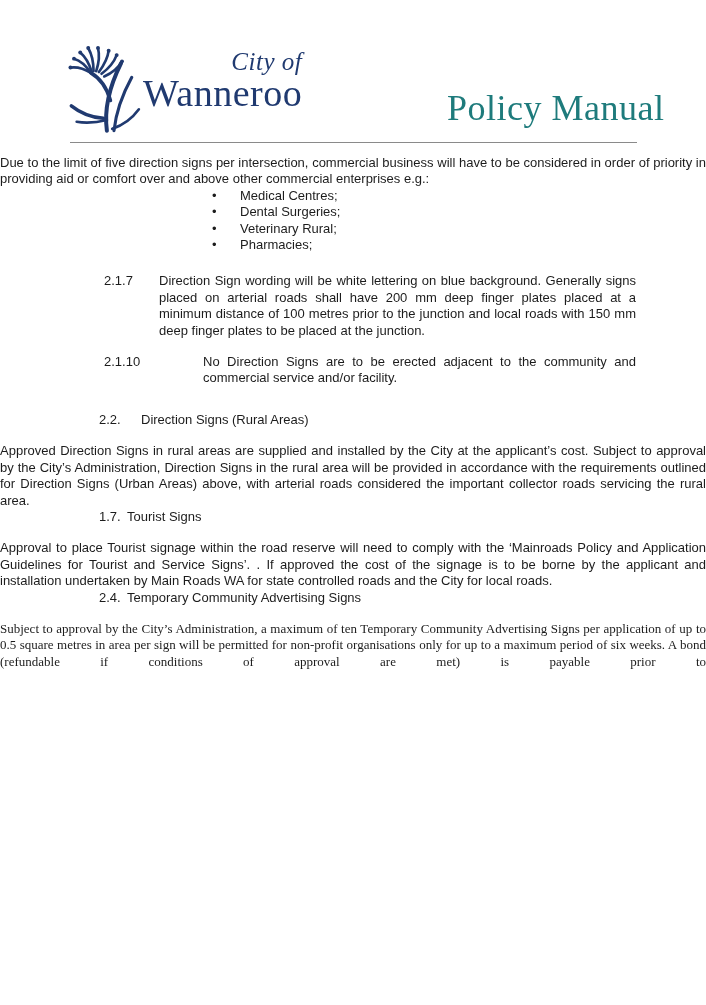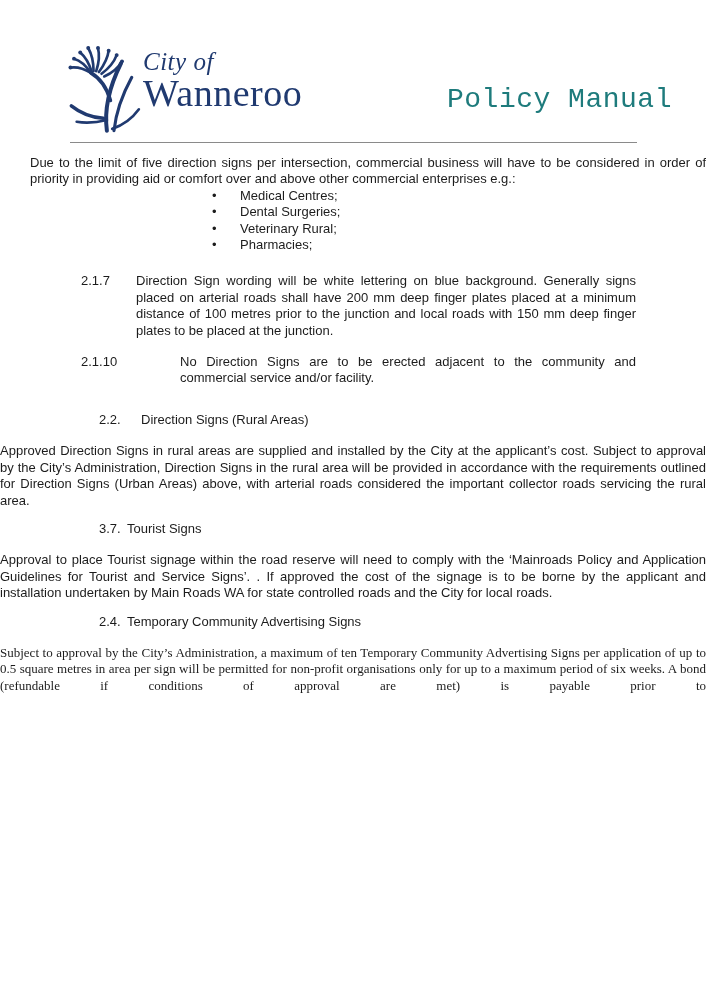--- a/index.html
+++ b/index.html
@@ -16,48 +16,48 @@
     font-family:"Liberation Sans",sans-serif;
     font-size:13px;line-height:16.4px;
     color:var(--text);
     overflow:hidden;
   }
   
   .logo-svg{position:absolute;left:66px;top:42px;width:80px;height:92px;}
   .brand-text{position:absolute;left:143px;top:48px;color:var(--navy);}
   .brand-cityof{
     font-family:"Liberation Serif",serif;font-style:italic;
-    font-size:25px;line-height:27px;letter-spacing:.5px;
+    font-size:25px;line-height:27px;letter-spacing:.5px;text-align:right;
   }
   .brand-wanneroo{
     font-family:"Liberation Serif",serif;
     font-size:38px;line-height:36px;letter-spacing:.5px;
   }
   .doc-title{
-    position:absolute;left:447px;top:84px;
-    font-family:Liberation Mono, monospace;
-    font-size:28px;line-height:32px;
+    position:absolute;left:447px;top:92px;
+    font-family:Liberation Serif, serif;
+    font-size:36px;line-height:32px;
     color:var(--teal);letter-spacing:.5px;
   }
   .header-rule{
     position:absolute;left:70px;top:142px;width:567px;height:0;
     border-top:1px solid var(--rule);
   }
   
   .content{position:absolute;left:0;top:155px;right:0;}
   .content p{margin:0;}
-  .intro{margin:0 70px 0 196px;text-align:justify;padding-left:30px;}
+  .intro{margin:0 70px 0 196px;text-align:justify;}
   .bullets{list-style:none;margin:0 70px 20px 196px;padding:0;}
   .bullets li{display:flex;padding-left:16px;}
   .bullet-dot{flex:0 0 28px;}
-  .clause{display:flex;margin:0 70px 15px 81px;}
+  .clause{display:flex;margin:0 70px 15px 104px;}
   .clause-num{flex:0 0 55px;}
   .clause-text{flex:1;text-align:justify;}
   .clause.last{margin-bottom:25px;gap:44px;}
-  .sec-head{display:flex;margin:12px 70px 15px 99px;}
+  .sec-head{display:flex;margin:0 70px 15px 99px;}
   .sec-num{flex:0 0 28px;}
   .sec-num.wide{flex-basis:42px;}
   .sec-para{margin:0 70px 15px 127px;text-align:justify;}
   .cutoff{text-align-last:justify;font-family:Liberation Serif, serif;}
 </style>
 </head>
 <body>
 
 <div class="page">
 
@@ -133,21 +133,21 @@
     <div>
       <div class="sec-head">
         <span class="sec-num wide">2.2.</span>
         <span>Direction Signs (Rural Areas)</span>
       </div>
       <p class="sec-para">Approved Direction Signs in rural areas are supplied and installed by the City at the applicant’s cost. Subject to approval by the City’s Administration, Direction Signs in the rural area will be provided in accordance with the requirements outlined for Direction Signs (Urban Areas) above, with arterial roads considered the important collector roads servicing the rural area.</p>
     </div>
 
     <div>
       <div class="sec-head">
-        <span class="sec-num">3.7.</span>
+        <span class="sec-num">1.7.</span>
         <span>Tourist Signs</span>
       </div>
       <p class="sec-para">Approval to place Tourist signage within the road reserve will need to comply with the ‘Mainroads Policy and Application Guidelines for Tourist and Service Signs’. . If approved the cost of the signage is to be borne by the applicant and installation undertaken by Main Roads WA for state controlled roads and the City for local roads.</p>
     </div>
 
     <div>
       <div class="sec-head">
         <span class="sec-num">2.4.</span>
         <span>Temporary Community Advertising Signs</span>
       </div>

